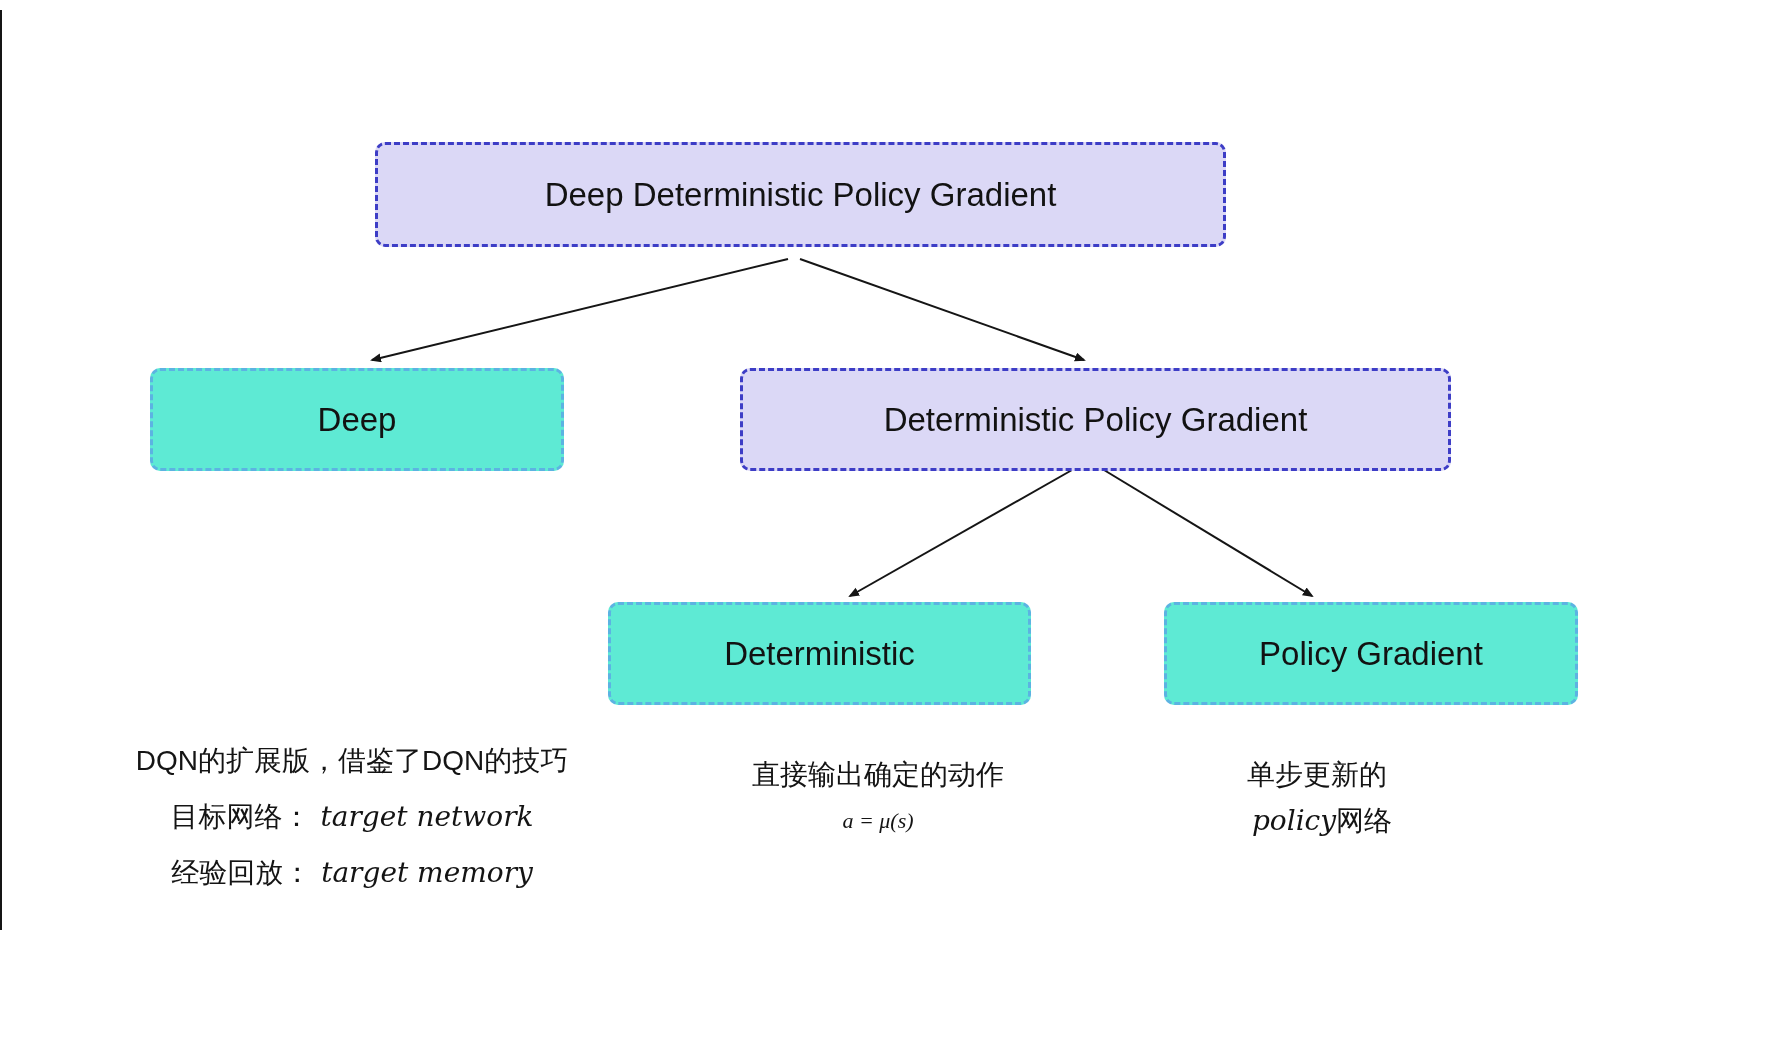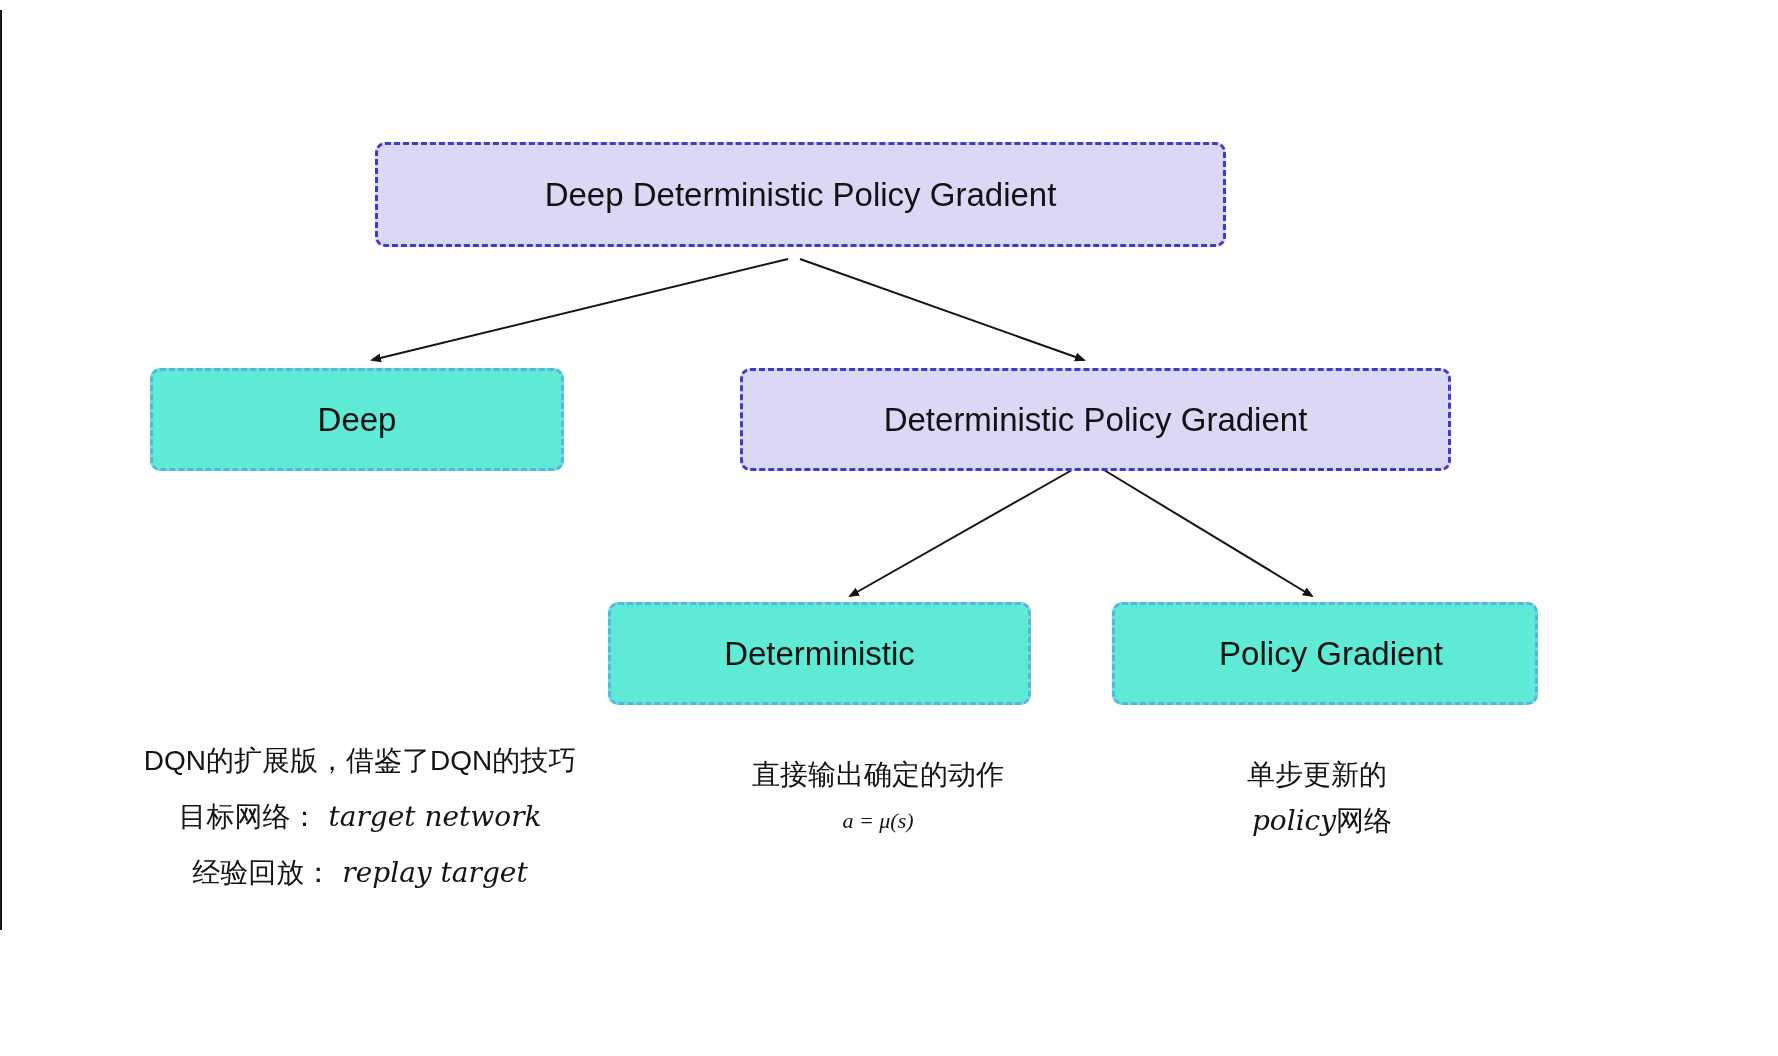--- a/index.html
+++ b/index.html
@@ -56,34 +56,34 @@
     border: 3px dashed #3d3dc6;
   }
   .node.blue {
     background: #5eead4;
     border: 3px dashed #5cb3e2;
   }
   .node-root   { left: 375px; top: 142px; width: 845px; height: 99px; }
   .node-deep   { left: 150px; top: 368px; width: 408px; height: 97px; }
   .node-dpg    { left: 740px; top: 368px; width: 705px; height: 97px; }
   .node-det    { left: 608px; top: 602px; width: 417px; height: 97px; }
-  .node-pg     { left: 1112px; top: 602px; width: 408px; height: 97px; padding-left: 12px; }
+  .node-pg     { left: 1164px; top: 602px; width: 408px; height: 97px; }
   .edges {
     position: absolute;
     left: 0; top: 0;
     width: 1778px; height: 1056px;
     pointer-events: none;
   }
   .note {
     position: absolute;
     text-align: center;
     color: #141414;
     font-size: 28px;
   }
-  .note-deep { left: 100px; top: 733px; width: 520px; }
+  .note-deep { left: 92px; top: 733px; width: 520px; }
   .note-deep .nline { height: 56px; line-height: 56px; white-space: nowrap; }
   .note-det  { left: 700px; top: 752px; width: 356px; }
   .note-pg   { left: 1139px; top: 752px; width: 356px; }
   .note-det .nline, .note-pg .nline { height: 46px; line-height: 46px; white-space: nowrap; }
   .it {
     font-family: "DejaVu Serif", "Liberation Serif", serif;
     font-style: italic;
     margin-left: 10px;
   }
   .formula {
@@ -132,21 +132,21 @@
   <div class="node blue node-pg">
     <span>Policy Gradient</span>
   </div>
 
   <div class="note note-deep">
     <div class="nline">DQN的扩展版，借鉴了DQN的技巧</div>
     <div class="nline">
       <span>目标网络：</span><span class="it">target network</span>
     </div>
     <div class="nline">
-      <span>经验回放：</span><span class="it">replay target</span>
+      <span>经验回放：</span><span class="it">target memory</span>
     </div>
   </div>
 
   <div class="note note-det">
     <div class="nline">直接输出确定的动作</div>
     <div class="nline formula">a = μ(s)</div>
   </div>
 
   <div class="note note-pg">
     <div class="nline">单步更新的</div>

